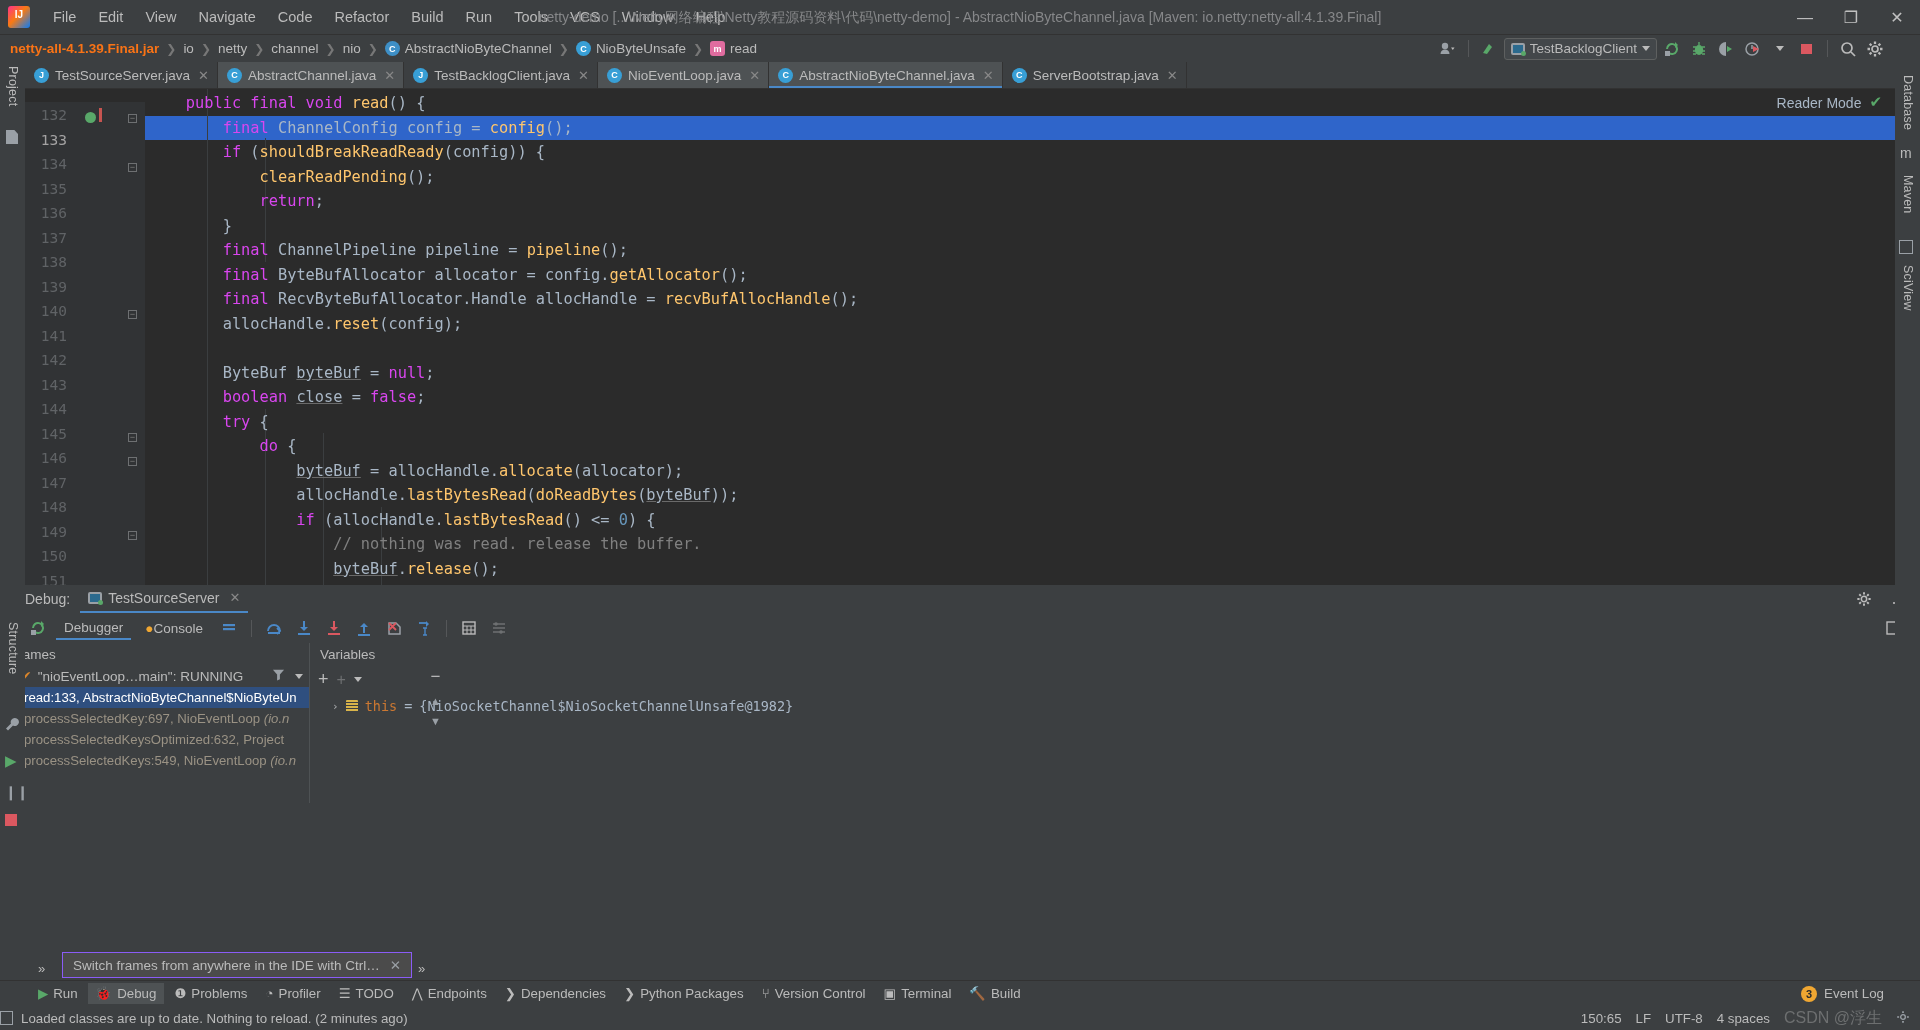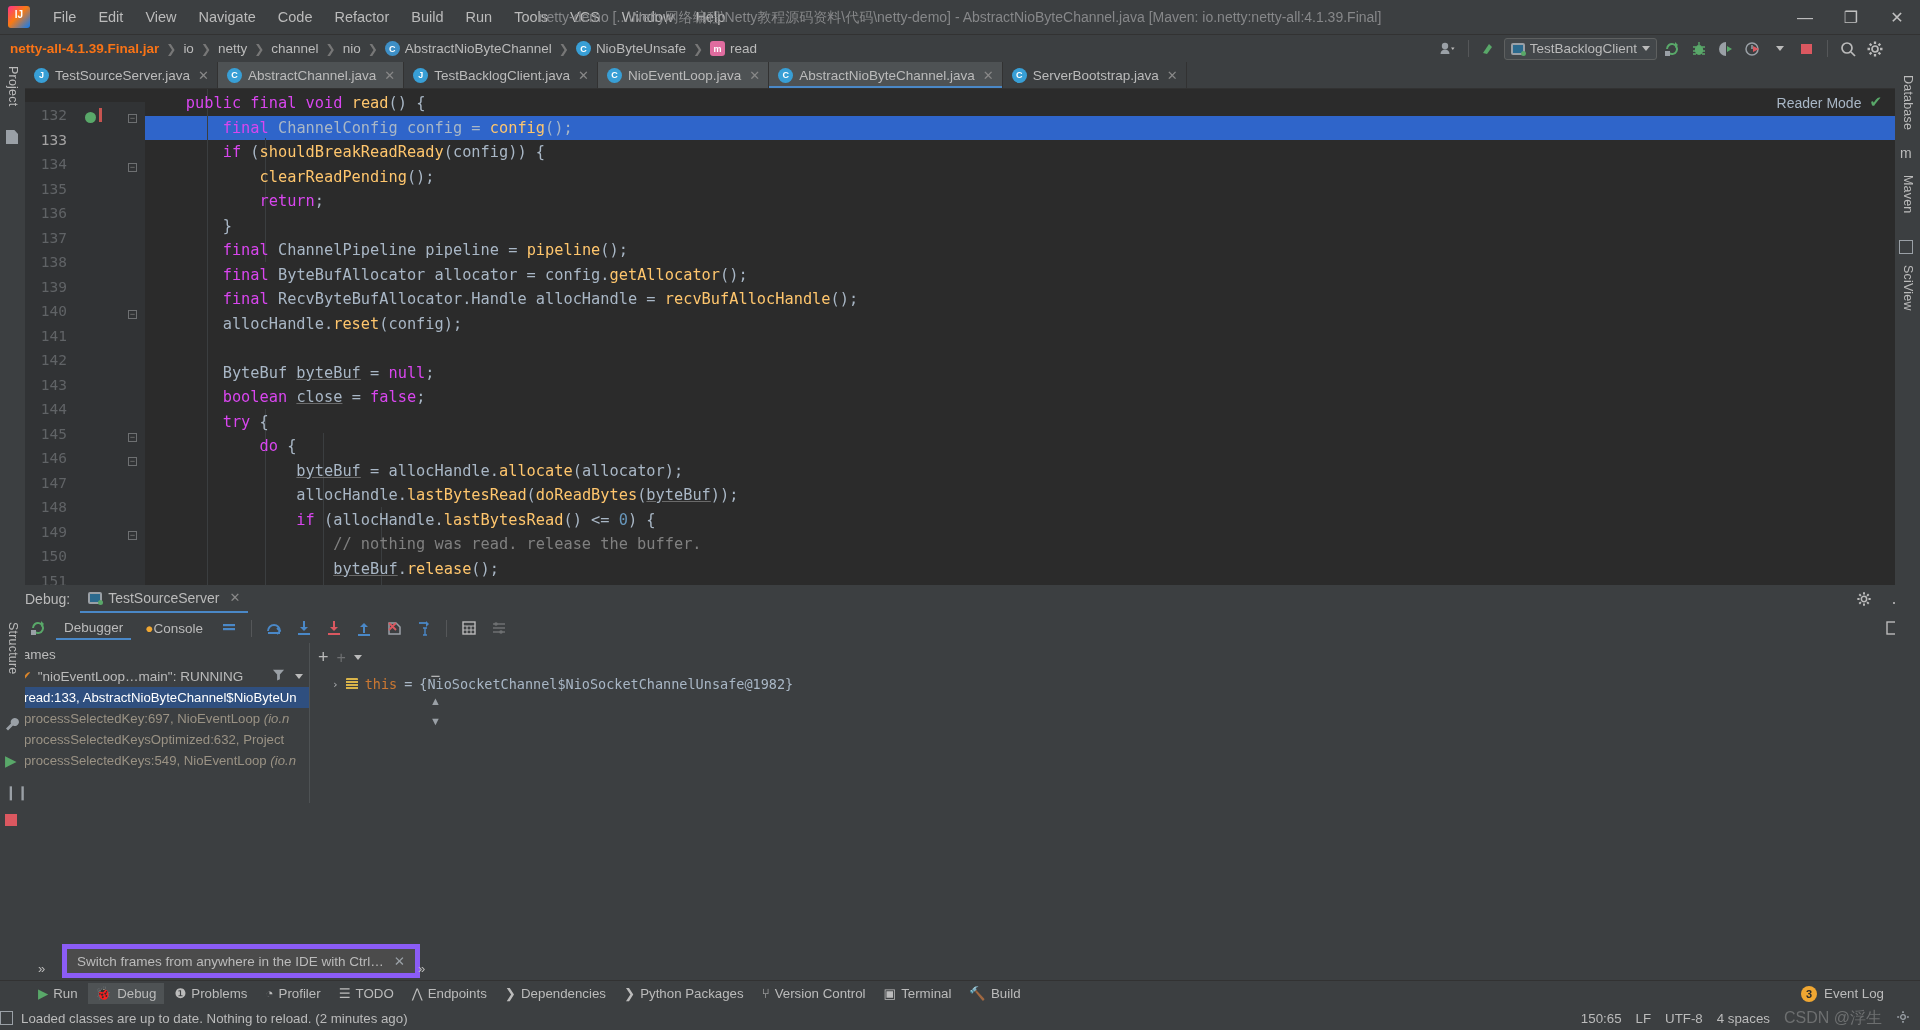--- a/index.html
+++ b/index.html
@@ -128,21 +128,21 @@
   .eval-bar { display: flex; align-items: center; gap: 8px; padding: 4px 8px; }
   .eval-input { flex: 1; height: 22px; background: #45494a; border: 1px solid #5e6060; border-radius: 2px;
      color: #787878; font-size: 13.5px; display: flex; align-items: center; padding: 0 8px;
      font-family: "DejaVu Sans Mono", monospace; }
   .var-row { display: flex; align-items: center; gap: 7px; padding: 4px 8px 4px 22px; font-size: 13.5px;
      font-family: "DejaVu Sans Mono", monospace; color: #a9b7c6; }
   .tree-arrow { color: #afb1b3; font-size: 11px; }
   .var-icon { width: 12px; height: 12px; background: #d9b44a; border-radius: 1px; flex:none;
      background-image: repeating-linear-gradient(#d9b44a 0 2px, #3c3f41 2px 3px); }
 
-  .tooltip { position: absolute; background: #4b4b4b; border: 5px solid #8b5cf6; color: #bbbbbb;
+  .tooltip { position: absolute; background: #4b4b4b; border: 1px solid #8b5cf6; color: #bbbbbb;
      font-size: 13.5px; padding: 4px 10px; display: flex; align-items: center; gap: 10px; }
 
   
   .side-strip { position: absolute; top: 0; bottom: 0; width: 25px; background: #3c3f41; }
   .strip-label { position: absolute; writing-mode: vertical-rl; font-size: 12.5px; color: #bbbbbb;
      white-space: nowrap; letter-spacing: 0.2px; }
 
   
   .bottombar { position: absolute; left: 0; right: 0; bottom: 24px; height: 26px; background: #3c3f41;
      display: flex; align-items: center; gap: 2px; padding-left: 30px; font-size: 13.3px; color: #bbbbbb;
@@ -534,20 +534,21 @@
               <span class="caret"></span>
             </span>
           </div>
           <div class="frame-row sel">read:133, AbstractNioByteChannel$NioByteUn</div>
           <div class="frame-row dim"><span>processSelectedKey:697, NioEventLoop </span><i>(io.n</i></div>
           <div class="frame-row dim">processSelectedKeysOptimized:632, Project</div>
           <div class="frame-row dim"><span>processSelectedKeys:549, NioEventLoop </span><i>(io.n</i></div>
         </div>
       </div>
       <div class="pane-vars">
+        <div class="pane-title">Variables</div>
         <div class="eval-bar">
           <span style="color:#bbb;font-size:18px;">+</span>
           <span style="color:#6e7072;font-size:16px;">+</span>
           <span class="caret"></span>
         </div>
         <div class="var-row">
           <span class="tree-arrow">›</span>
           <span class="var-icon"></span>
           <span style="color:#cc7832;">this</span>
           <span>=</span>

